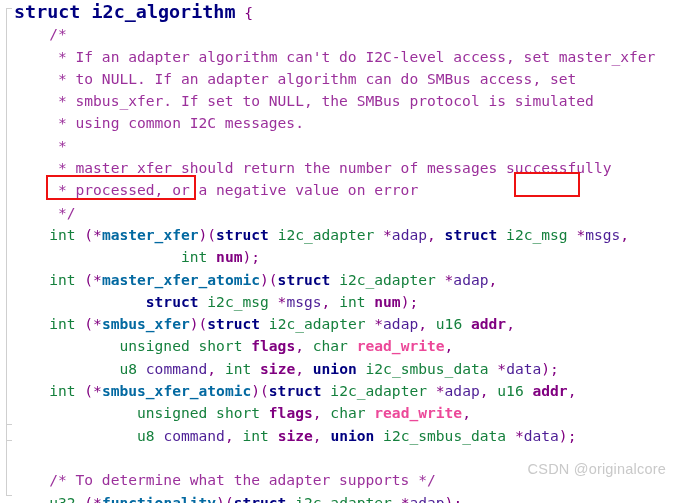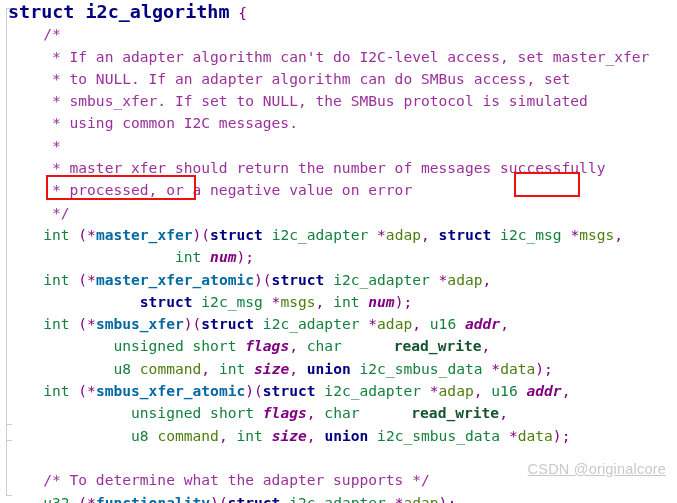--- a/index.html
+++ b/index.html
@@ -42,52 +42,51 @@
     height: 503px;
     font-size: 14.6px;
     line-height: 22.3px;
     white-space: pre;
     padding: 1px 0 0 0;
     box-sizing: border-box;
   }
   .line {
     height: 22.3px;
     white-space: pre;
-    padding-left: 8px;
+    padding-left: 14px;
   }
 
   
   .kw       { color: #000080; font-weight: bold; }           
   .typ      { color: #15803d; }                               
-  .typb     { color: #14532d; font-weight: bold; margin-left: 43px; }            
+  .typb     { color: #ec4899; font-weight: bold; }            
   .fn       { color: #0369a1; font-weight: bold; }            
   .punc     { color: #800080; }                               
-  .plain    { color: #4d7c0f; }                               
-  .var      { color: #800080; font-weight: bold; font-style: italic; } 
+  .plain    { color: #4c1d95; }                               
+  .var      { color: #800080; font-weight: bold; } 
   .cmt      { color: #9b309b; }                               
   .title    { color: #000080; font-weight: bold; font-size: 18.4px; }
 
   
   .hl-box {
     position: absolute;
     border: 2px solid #ee1111;
     box-sizing: border-box;
     pointer-events: none;
   }
 
   
   .watermark {
     position: absolute;
     right: 11px;
     bottom: 26px;
     color: #c9c9c9;
     font-family: "Liberation Sans", sans-serif;
     font-size: 14.5px;
     letter-spacing: 0.2px;
-    text-decoration: underline;
   }
 </style>
 </head>
 <body>
 
 <div id="viewer">
 
   <div class="fold-rail"></div>
   <div class="fold-tick" style="top:8px;"></div>
   <div class="fold-tick" style="top:424px;"></div>

